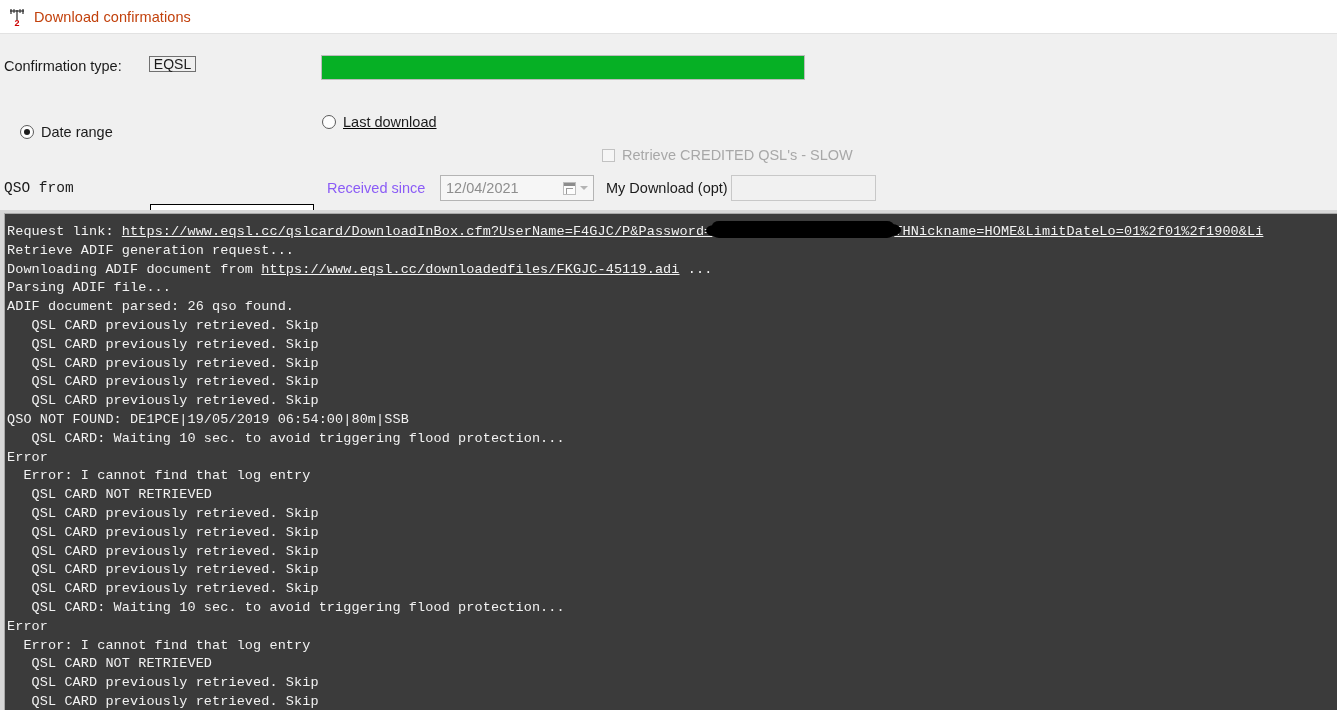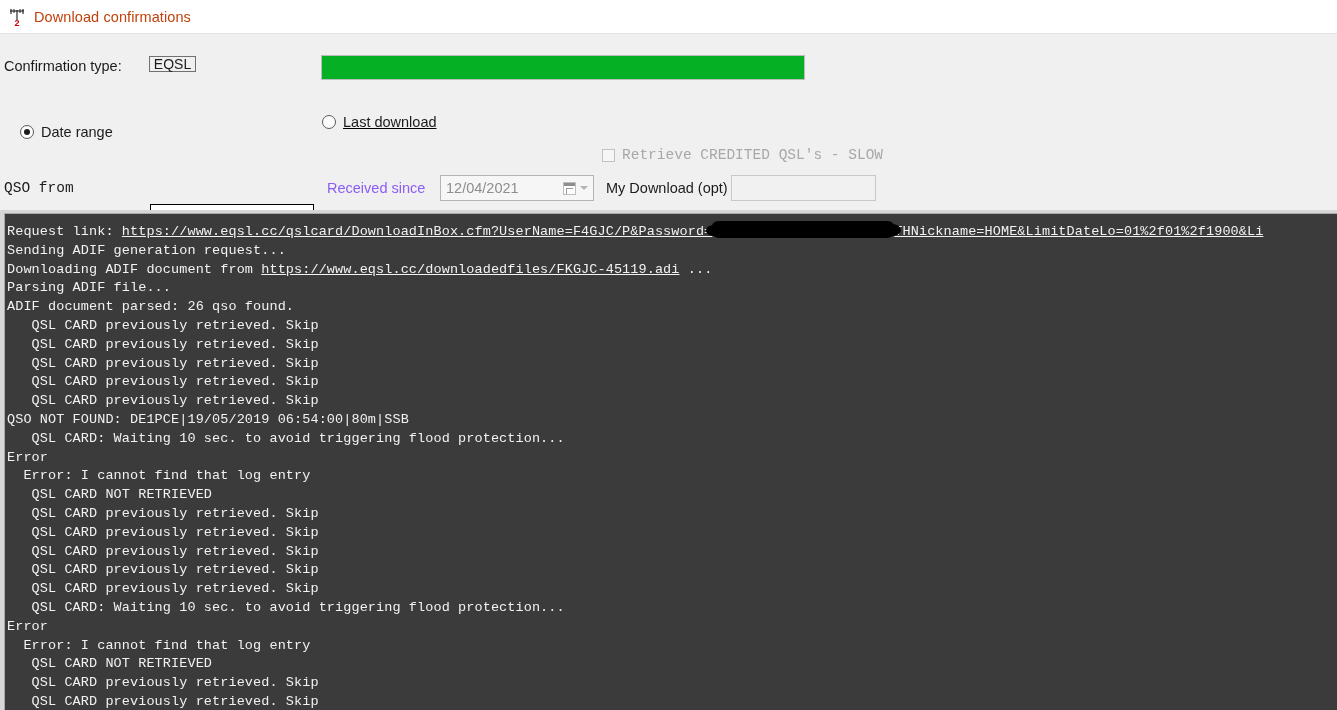--- a/index.html
+++ b/index.html
@@ -128,21 +128,21 @@
   .cbrow.checked .cbx::after {
     content: "";
     position: absolute;
     left: 3px; top: 0px;
     width: 5px; height: 9px;
     border: solid #1b1b1b;
     border-width: 0 1.7px 1.7px 0;
     transform: rotate(42deg);
   }
   .cbrow.disabled .cbx { border-color: #c2c2c2; background: #f6f6f6; }
-  .cbrow .cblabel { font-size: 14.5px; color: #1b1b1b; white-space: nowrap; font-family: Liberation Mono, monospace; }
+  .cbrow .cblabel { font-size: 14.5px; color: #1b1b1b; white-space: nowrap; }
   .cbrow.disabled .cblabel { color: #a8a8a8; }
   #cb-credited { left: 602px; top: 112px; }
   #cb-download-cards { left: 324px; top: 180px; }
 
   
   .dtp {
     position: absolute;
     height: 26px;
     background: #ffffff;
     border: 1px solid #7b7b7b;
@@ -374,21 +374,21 @@
     <div class="cbrow checked" id="cb-download-cards">
       <span class="cbx"></span>
       <span class="cblabel">Download cards</span>
     </div>
 
   </div>
 
   <div class="log-wrap">
     <div class="log-console" id="log-console">
         <div class="log-line">Request link: <span class="lnk">https://www.eqsl.cc/qslcard/DownloadInBox.cfm?UserName=F4GJC/P&amp;Password=</span><span class="redaction"></span><span class="lnk">THNickname=HOME&amp;LimitDateLo=01%2f01%2f1900&amp;Li</span></div>
-        <div class="log-line">Sending ADIF generation request...</div>
+        <div class="log-line">Retrieve ADIF generation request...</div>
         <div class="log-line">Downloading ADIF document from <span class="lnk">https://www.eqsl.cc/downloadedfiles/FKGJC-45119.adi</span><span class=""> ...</span></div>
         <div class="log-line">Parsing ADIF file...</div>
         <div class="log-line">ADIF document parsed: 26 qso found.</div>
         <div class="log-line">   QSL CARD previously retrieved. Skip</div>
         <div class="log-line">   QSL CARD previously retrieved. Skip</div>
         <div class="log-line">   QSL CARD previously retrieved. Skip</div>
         <div class="log-line">   QSL CARD previously retrieved. Skip</div>
         <div class="log-line">   QSL CARD previously retrieved. Skip</div>
         <div class="log-line">QSO NOT FOUND: DE1PCE|19/05/2019 06:54:00|80m|SSB</div>
         <div class="log-line">   QSL CARD: Waiting 10 sec. to avoid triggering flood protection...</div>

